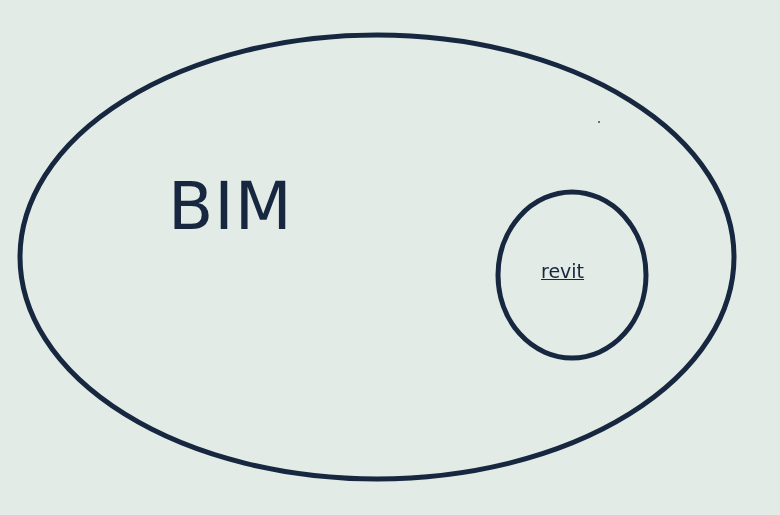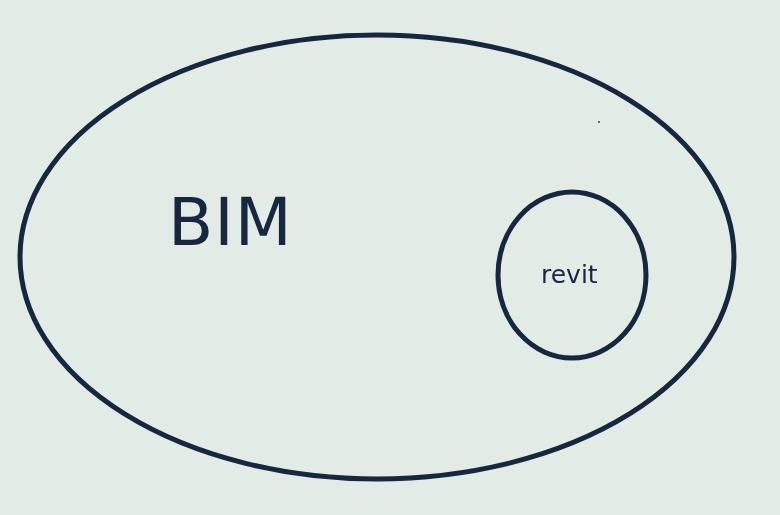--- a/index.html
+++ b/index.html
@@ -1,20 +1,20 @@
 <!DOCTYPE html>
 <html><head>
   <meta charset="utf-8">
   <style>
     html, body { margin:0; padding:0; }
     body { width:780px; height:515px; background:#e2ebe6; overflow:hidden; position:relative; font-family:"DejaVu Sans", sans-serif; }
     svg { position:absolute; left:0; top:0; }
     .lbl { position:absolute; color:#16273f; white-space:nowrap; }
-    .bim { left:168px; top:184px; font-size:66px; letter-spacing:1px;text-align:center; }
-    .revit { left:541px; top:260px; font-size:25px; }
+    .bim { left:168px; top:168px; font-size:66px; letter-spacing:1px;text-align:center; }
+    .revit { left:541px; top:260px; font-size:19px;text-decoration:underline; }
   </style>
 </head>
 <body>
 
 <svg width="780" height="515" viewBox="0 0 780 515">
   <ellipse cx="377" cy="257" rx="357" ry="222" fill="none" stroke="#16273f" stroke-width="5"></ellipse>
   <ellipse cx="572" cy="275" rx="74" ry="83" fill="none" stroke="#16273f" stroke-width="5"></ellipse>
   <circle cx="599" cy="122" r="1" fill="#3a4a5a"></circle>
 </svg>
 

